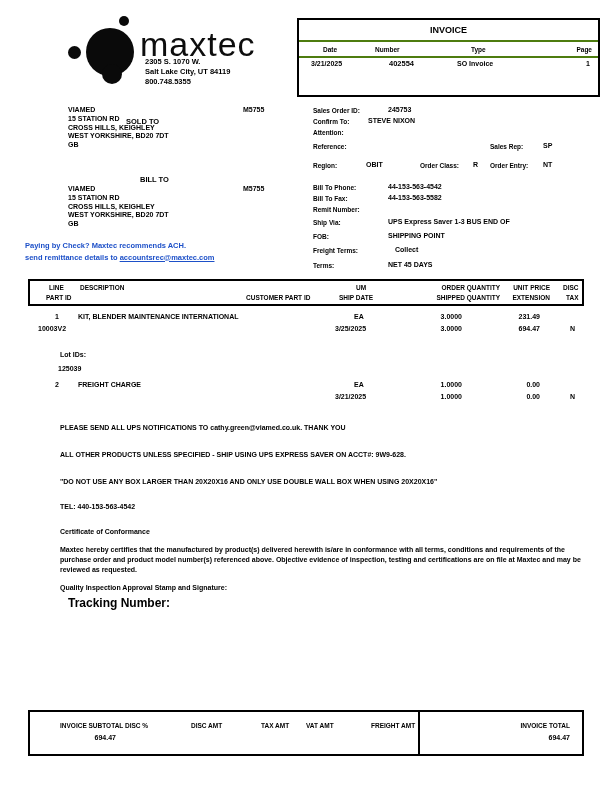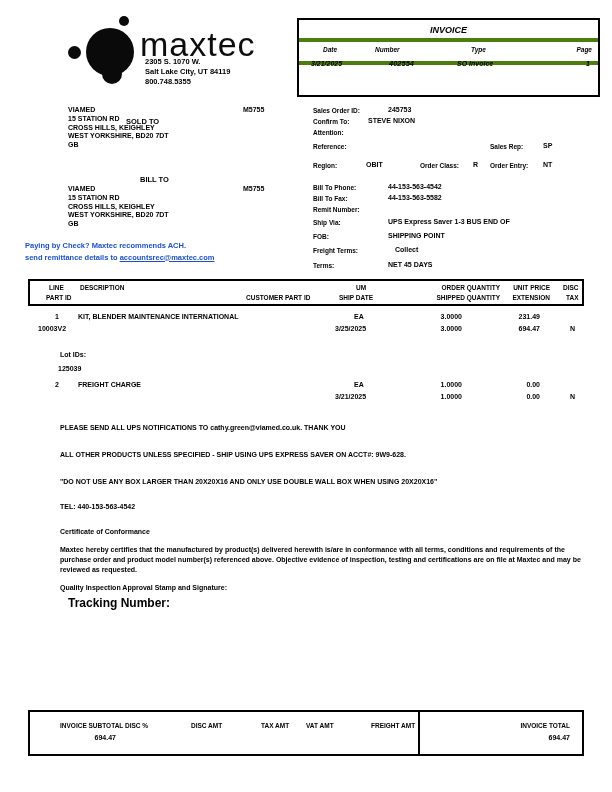--- a/index.html
+++ b/index.html
@@ -11,21 +11,21 @@
   .fs6 { font-size:6.5px; }
   .fs7 { font-size:7px; }
   .fs8 { font-size:7.5px; }
   .fs9 { font-size:9px; }
   .right { text-align:right; }
   .center { text-align:center; }
   .circle { position:absolute; background:#0a0a0a; border-radius:50%; }
   .logo-text { font-size:34px; letter-spacing:1px; color:#0d0d0d; line-height:1; }
   .addr { font-size:7.5px; font-weight:bold; line-height:10px; }
   .box { position:absolute; border:2px solid #000; }
-  .hdr-sep { border-bottom:4px solid #4d7c0f;font-style:italic; }
+  .hdr-sep { border-bottom:2px solid #4d7c0f; }
   .blue { color:#1d50c8; }
   .blue a, .email-link { color:#1d50c8; text-decoration:underline; }
   .addr-block div { line-height:8.8px; }
   .note { font-size:7px; font-weight:bold; }
   .wrap520 { width:524px; line-height:10px; }
 </style>
 </head>
 <body>
 
 <div class="page">
@@ -38,21 +38,21 @@
     <div class="abs logo-text" style="left:140px;top:27px;">maxtec</div>
     <div class="abs addr" style="left:145px;top:57px;">
       <div>2305 S. 1070 W.</div>
       <div>Salt Lake City, UT 84119</div>
       <div>800.748.5355</div>
     </div>
   </div>
 
   <div class="box" style="left:297px;top:18px;width:303px;height:79px;">
     <div class="hdr-sep center b fs9" style="height:22px;line-height:21px;">INVOICE</div>
-    <div class="hdr-sep" style="position:relative;height:23px;">
+    <div class="hdr-sep" style="position:relative;height:16px;">
       <span class="abs b fs6" style="left:24px;top:4px;">Date</span>
       <span class="abs b fs6" style="left:76px;top:4px;">Number</span>
       <span class="abs b fs6" style="left:172px;top:4px;">Type</span>
       <span class="abs b fs6" style="right:6px;top:4px;">Page</span>
       <span class="abs b fs7" style="left:12px;top:18px;">3/21/2025</span>
       <span class="abs b fs8" style="left:90px;top:17px;">402554</span>
       <span class="abs b fs7" style="left:158px;top:18px;">SO Invoice</span>
       <span class="abs b fs7" style="right:8px;top:18px;">1</span>
     </div>
   </div>

